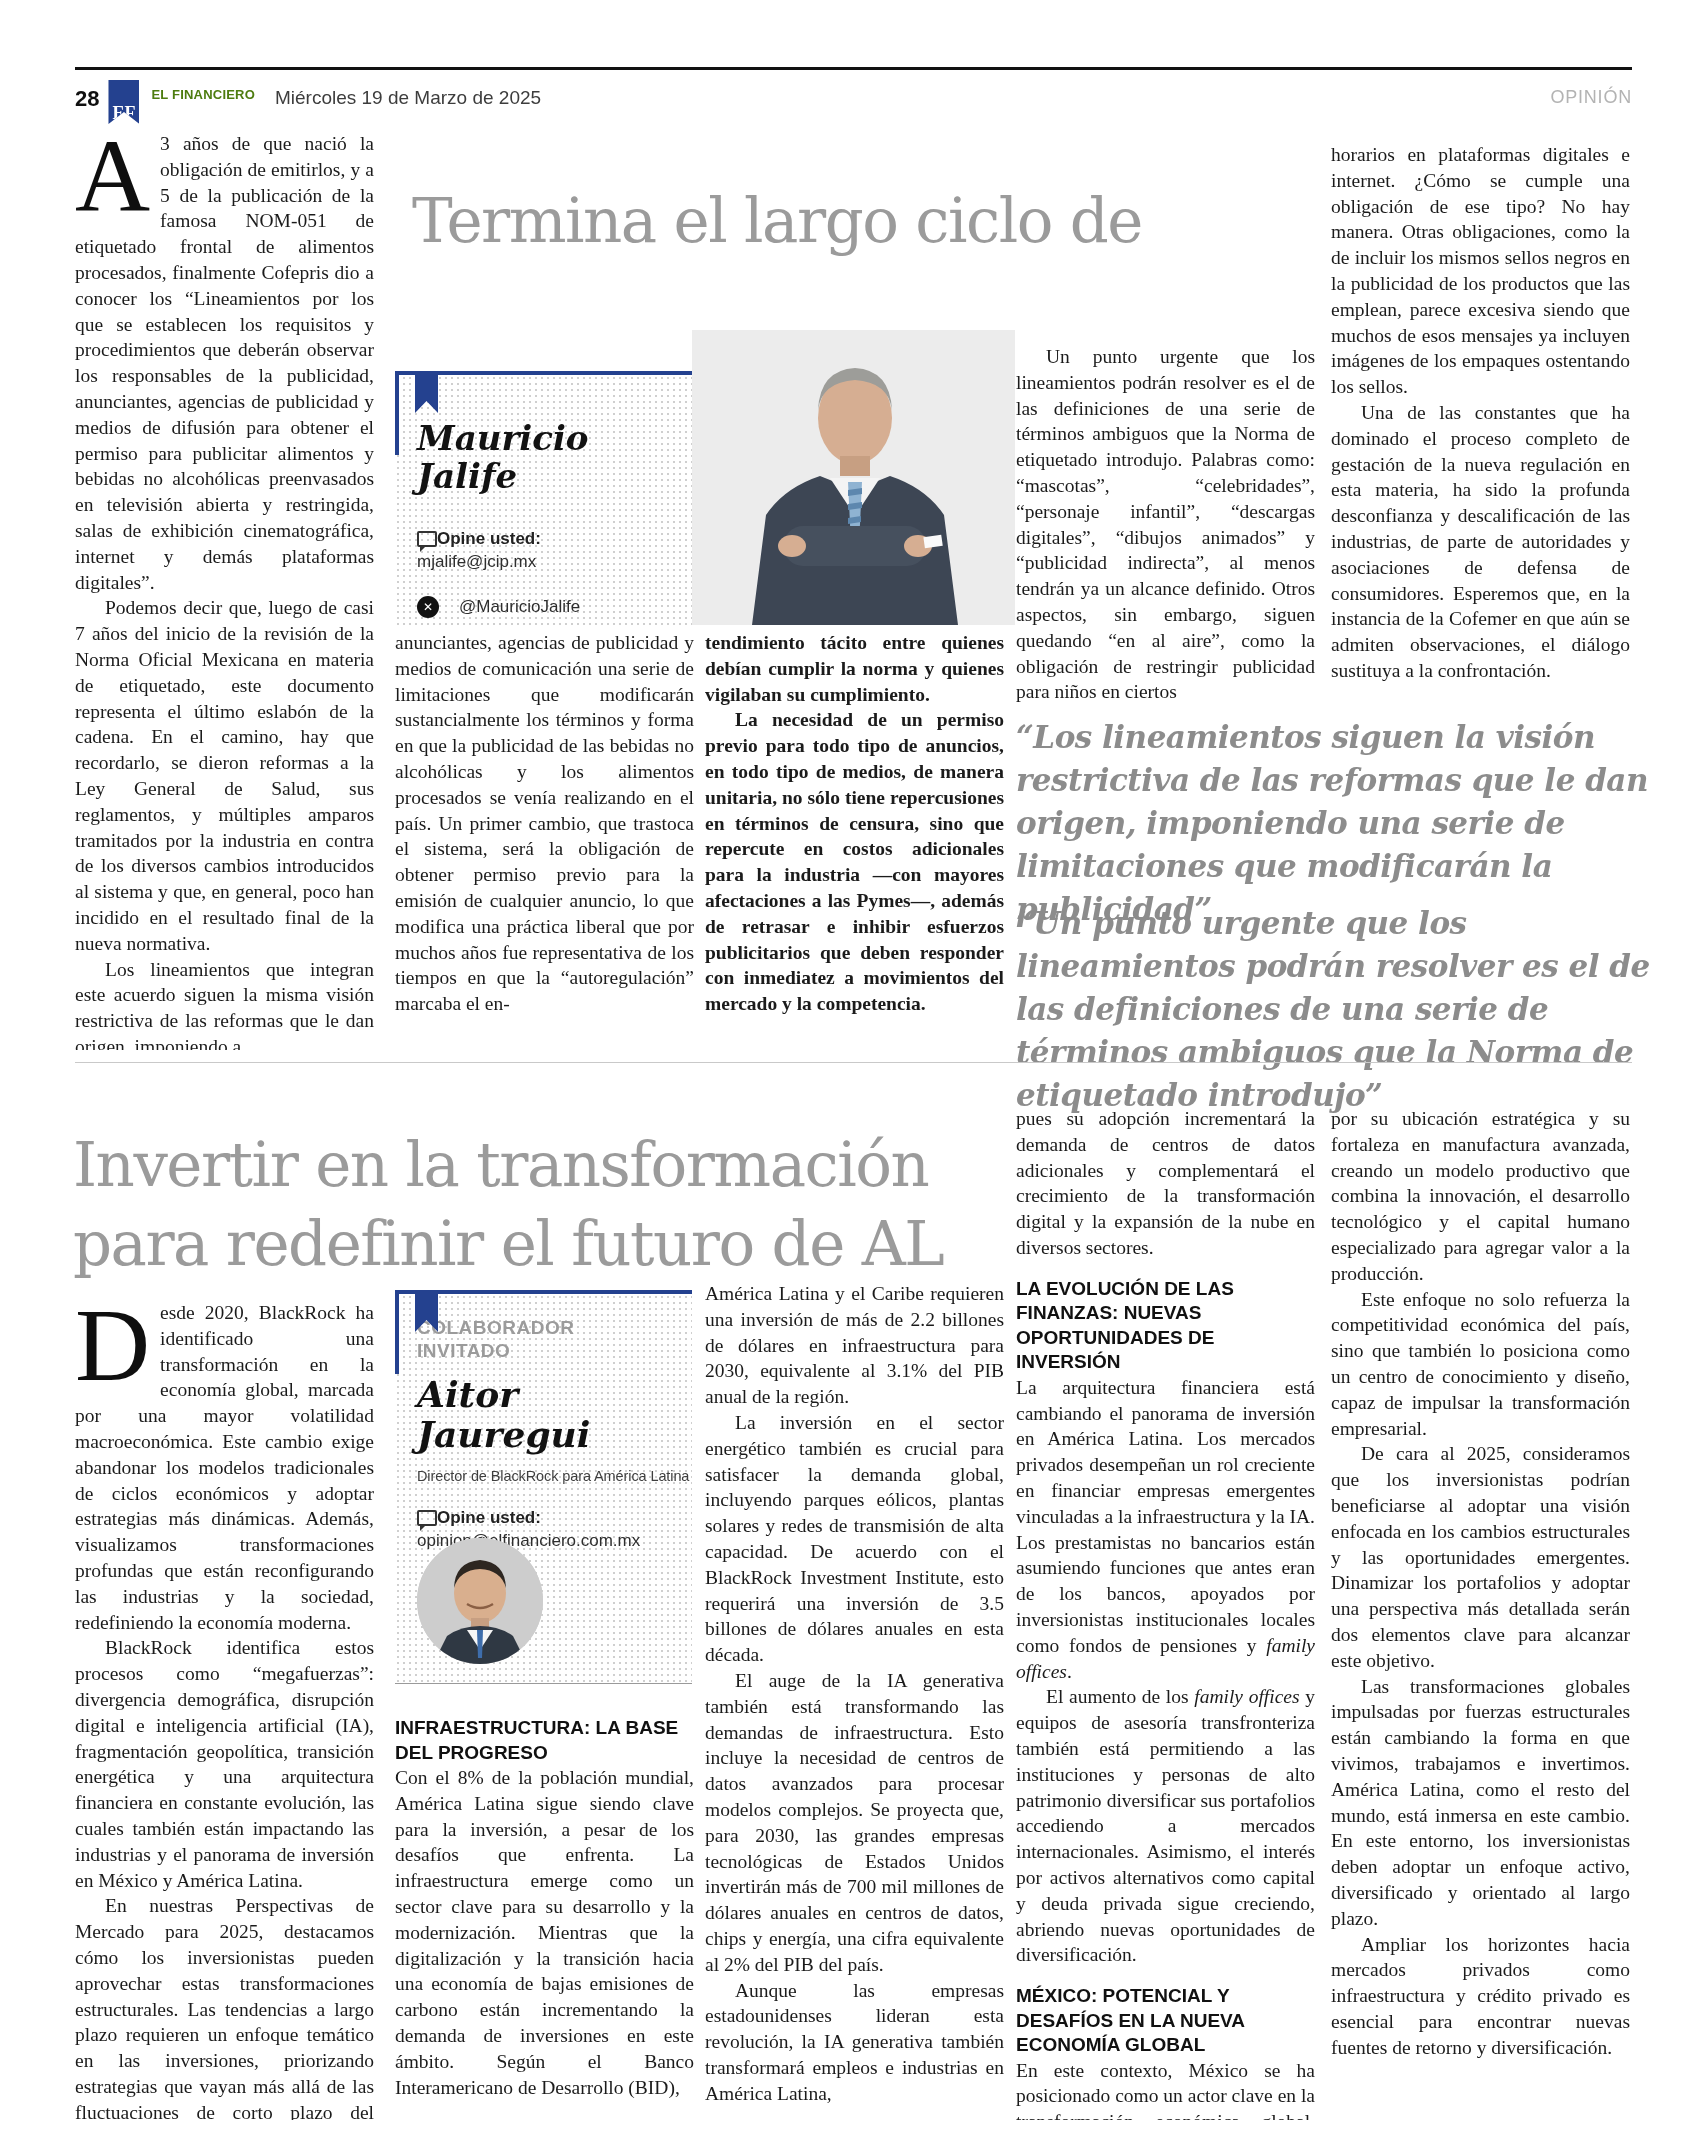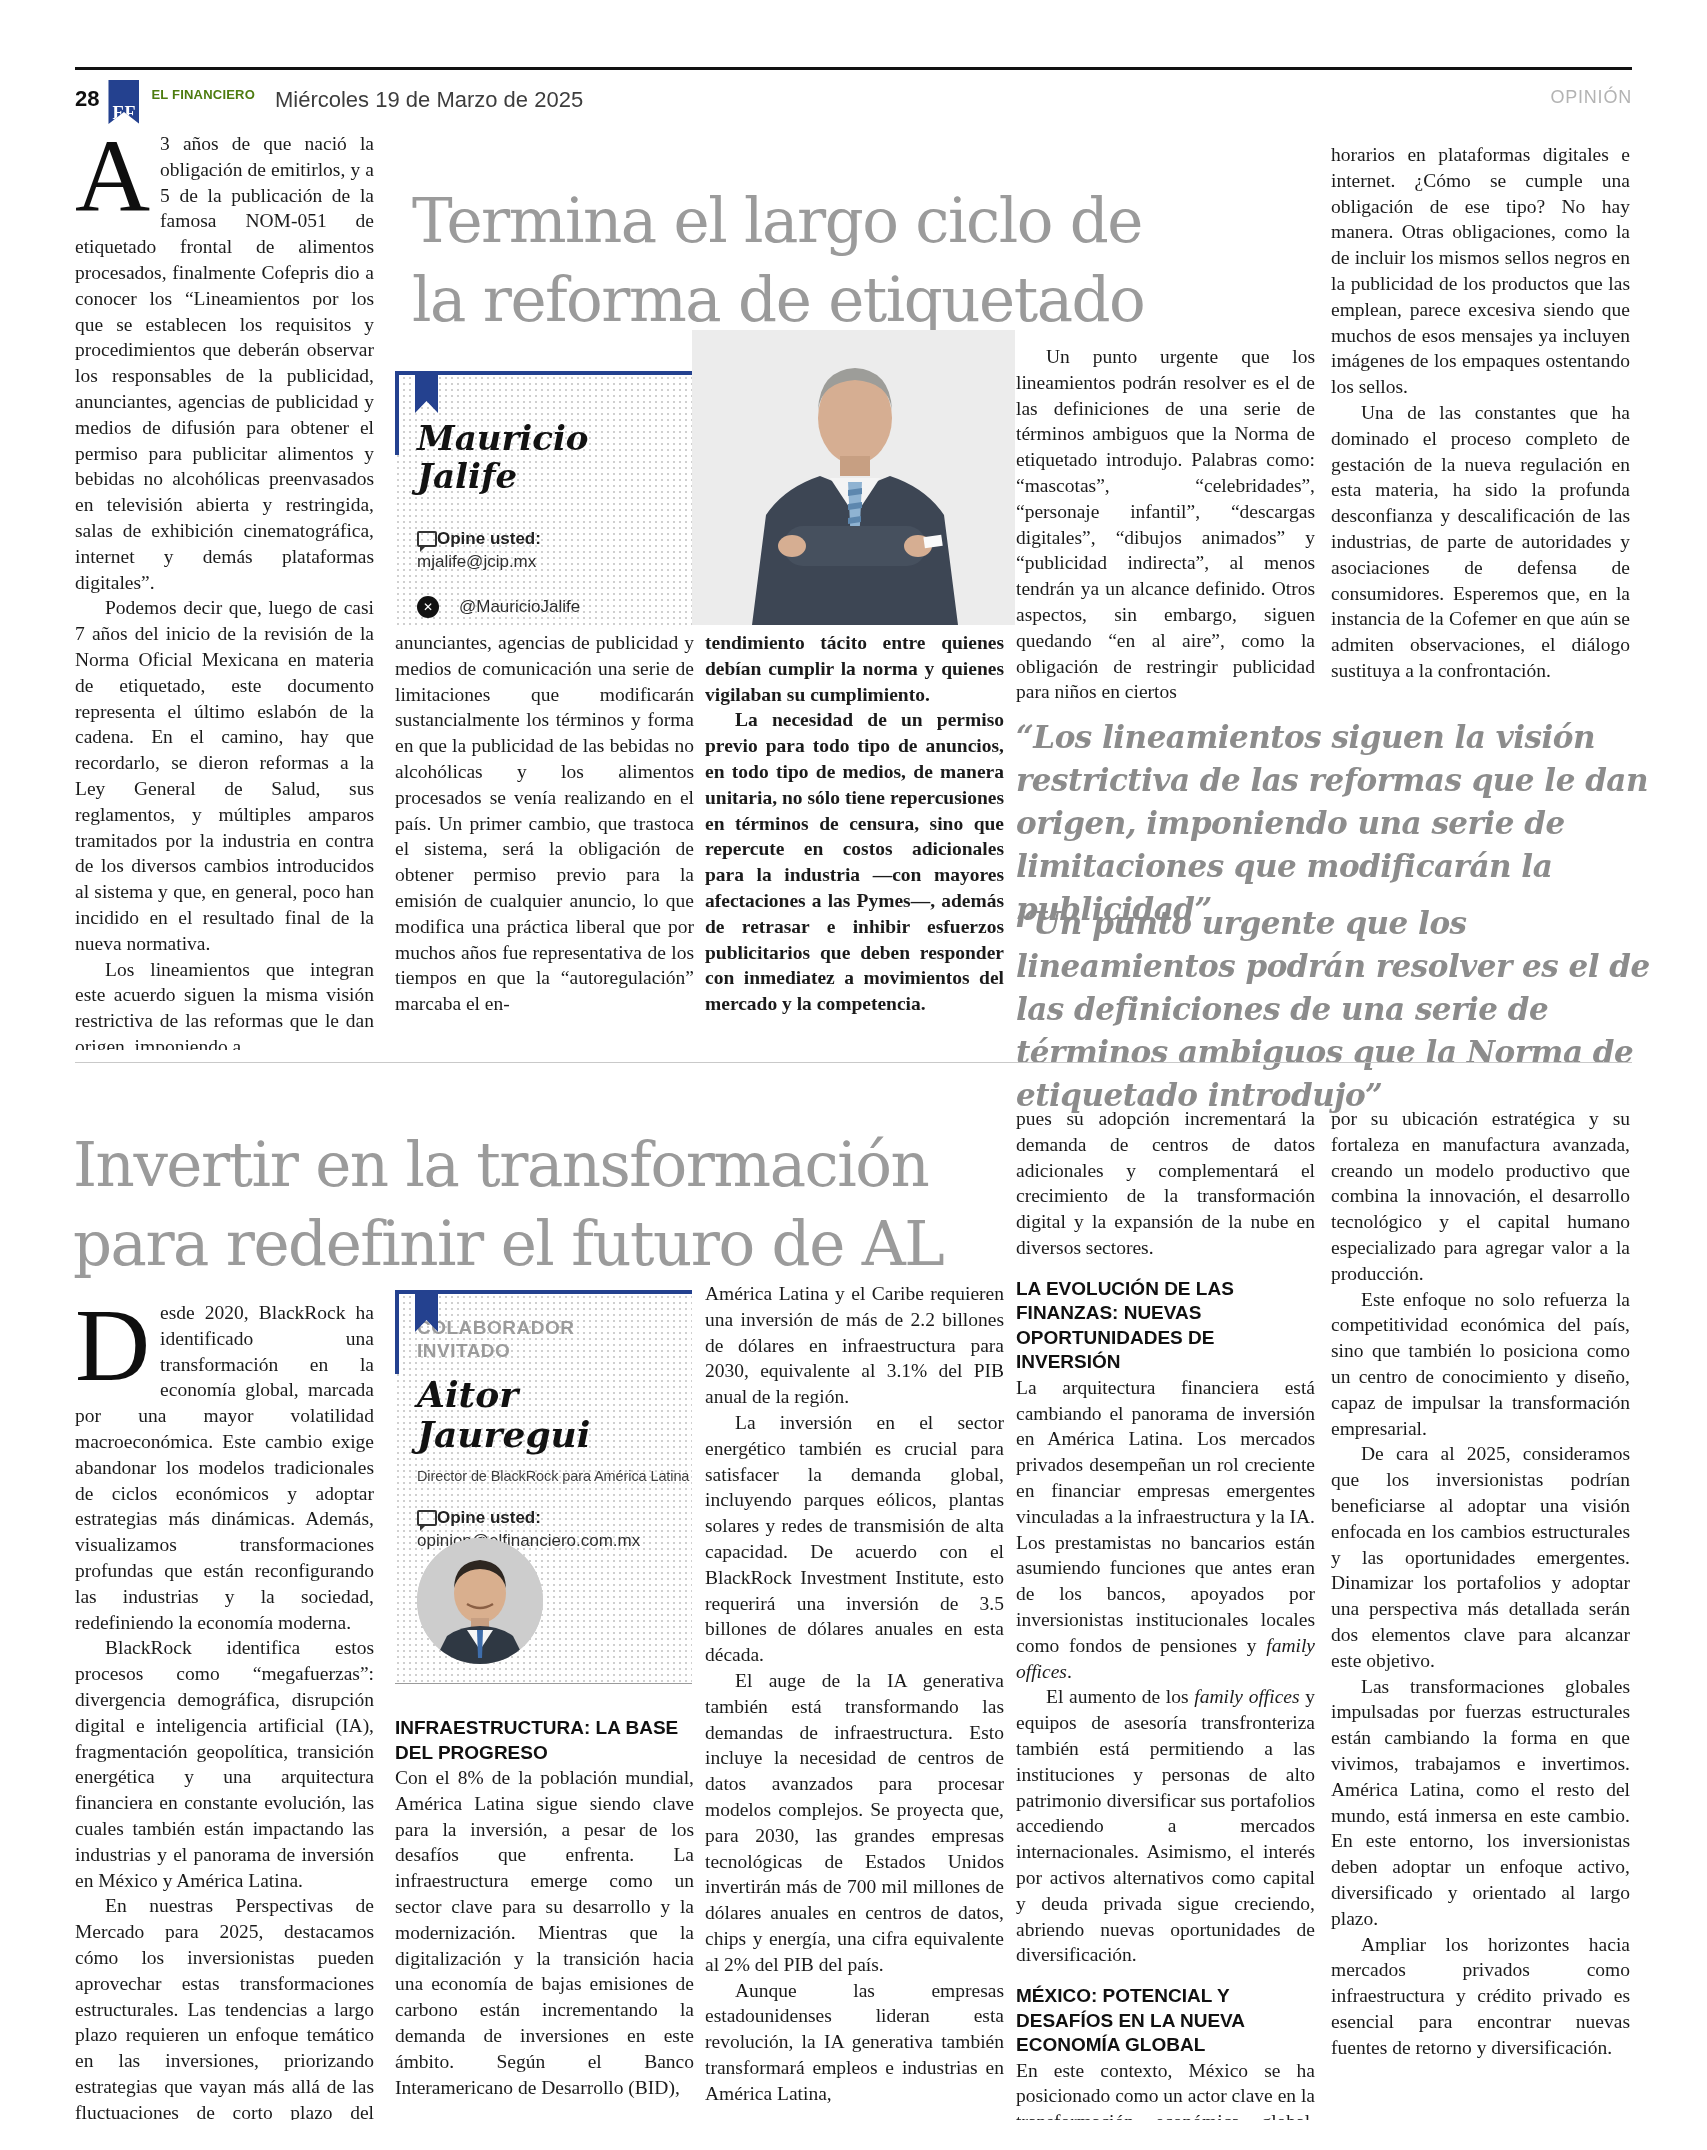--- a/index.html
+++ b/index.html
@@ -9,21 +9,21 @@
   
   .toprule{position:absolute;left:75px;top:67px;width:1557px;height:3px;background:#111;}
   .masthead{position:absolute;left:75px;top:80px;width:1557px;display:flex;align-items:flex-start;
             font-family:"Liberation Sans",sans-serif;}
   .pagenum{font-size:22px;font-weight:700;color:#101010;margin-top:6px;}
   .ef-flag{width:31px;height:44px;background:#24418f;margin-left:9px;
            clip-path:polygon(0 0,100% 0,100% 100%,50% 73%,0 100%);
            display:flex;justify-content:center;align-items:flex-end;}
   .ef-flag span{font-family:"Liberation Serif",serif;font-weight:700;font-size:18px;color:#fff;margin-top:4px;}
   .brand{font-size:13px;font-weight:700;color:#4d7c0f;margin:7px 8px 0 12px;letter-spacing:.2px;}
-  .mdate{font-size:22px;color:#3d3d3d;margin:7px 0 0 12px;}
+  .mdate{font-size:19px;color:#3d3d3d;margin:7px 0 0 12px;}
   .section-label{margin-left:auto;margin-top:7px;font-size:18px;color:#b3b3b3;letter-spacing:.8px;}
 
   
   .headline{position:absolute;font-family:"DejaVu Serif",serif;font-weight:400;color:#9b9b9b;
             font-size:61px;line-height:79px;letter-spacing:-1.5px;}
   .hl1{left:412px;top:140px;width:950px;}
   .hl2{left:73px;top:1084px;width:960px;}
 
   
   .col{position:absolute;width:299px;font-size:19.5px;line-height:25.8px;text-align:justify;overflow:hidden;}
@@ -96,21 +96,21 @@
   <div class="masthead">
     <span class="pagenum">28</span>
     <span class="ef-flag">
         <span>EF</span>
       </span>
     <span class="brand">EL FINANCIERO</span>
     <span class="mdate">Miércoles 19 de Marzo de 2025</span>
     <span class="section-label">OPINIÓN</span>
   </div>
 
-  <h1 class="headline hl1"><span>Termina el largo ciclo de</span><br><span>la reforma de etiquetado</span></h1>
+  <h1 class="headline hl1"><span>Termina el largo ciclo de</span><br></h1>
 
   <div class="col c1-1">
     <p><span class="dropcap">A</span><span>3 años de que nació la obligación de emitirlos, y a 5 de la publicación de la famosa NOM-051 de etiquetado frontal de alimentos procesados, finalmente Cofepris dio a conocer los “Lineamientos por los que se establecen los requisitos y procedimientos que deberán observar los responsables de la publicidad, anunciantes, agencias de publicidad y medios de difusión para obtener el permiso para publicitar alimentos y bebidas no alcohólicas preenvasados en televisión abierta y restringida, salas de exhibición cinematográfica, internet y demás plataformas digitales”.</span></p>
     <p class="ind">Podemos decir que, luego de casi 7 años del inicio de la revisión de la Norma Oficial Mexicana en materia de etiquetado, este documento representa el último eslabón de la cadena. En el camino, hay que recordarlo, se dieron reformas a la Ley General de Salud, sus reglamentos, y múltiples amparos tramitados por la industria en contra de los diversos cambios introducidos al sistema y que, en general, poco han incidido en el resultado final de la nueva normativa.</p>
     <p class="ind">Los lineamientos que integran este acuerdo siguen la misma visión restrictiva de las reformas que le dan origen, imponiendo a</p>
   </div>
 
   <div class="byline byline1 dotted">
     <span class="ribbon"></span>
     <div class="author-name"><span>Mauricio</span><br><span>Jalife</span></div>

